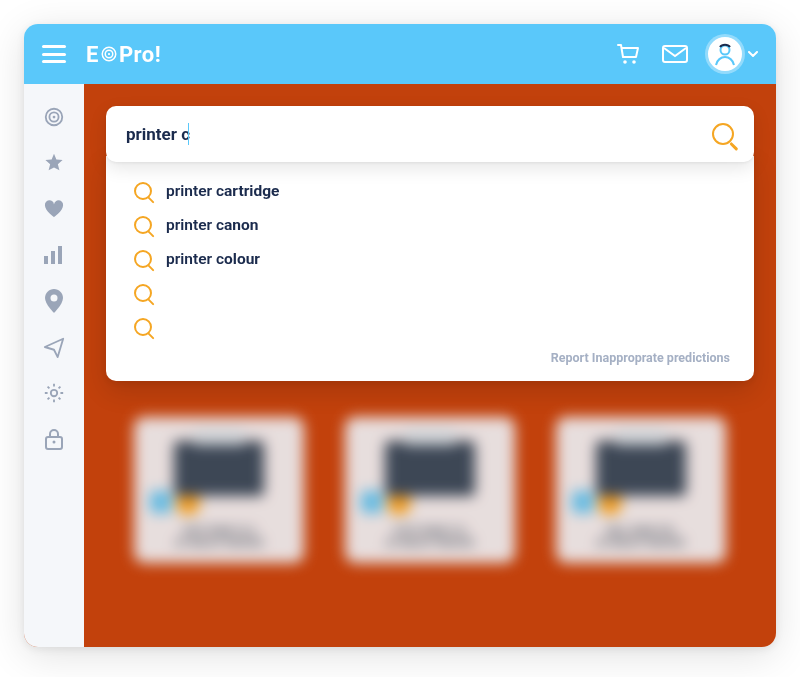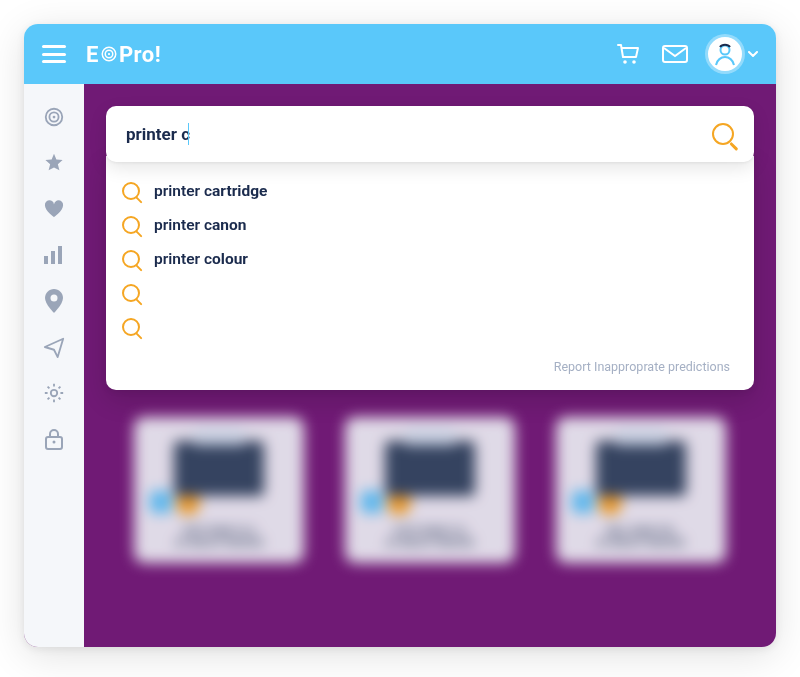--- a/index.html
+++ b/index.html
@@ -61,21 +61,21 @@
     .avatar-wrap { display:flex; align-items:center; gap:6px; cursor:pointer;}
     .avatar {
       width: 34px; height: 34px; border-radius: 50%;
       background: #fff; border: 2px solid #fff;
       display:flex; align-items:center; justify-content:center;
       box-shadow: 0 0 0 3px rgba(255,255,255,0.35);
     }
     .body {
       display: flex;
       height: calc(100% - 60px);
-      background: #701a75;
+      background: #c2410c;
       position: relative;
     }
     .sidebar {
       width: 60px;
       background: #F5F7FA;
       display: flex;
       flex-direction: column;
       align-items: center;
       padding-top: 22px;
       gap: 24px;
@@ -126,36 +126,35 @@
       border-radius: 0 0 10px 10px;
       box-shadow: 0 10px 26px rgba(0,0,0,0.14), 0 2px 6px rgba(0,0,0,0.06);
       margin-top: -6px;
       padding: 18px 0 14px 0;
       position:relative;
       z-index:2;
     }
     .suggest {
       display:flex;
       align-items:center;
-      padding: 8px 16px;
+      padding: 8px 28px;
       cursor:pointer;
       font-size: 15.5px;
       color:#1B2B4D;
       gap:14px;
     }
     .suggest .hl { font-weight:700; color:#1B2B4D; }
     .suggest .fade { font-weight:600; color:#1B2B4D; }
     .report {
       text-align:right;
       padding: 6px 24px 2px 24px;
       font-size: 12.5px;
       color:#A5B0C4;
       cursor:pointer;
-      font-weight:400;
-      margin-top:9px;
+      font-weight:700;
     }
     .blur-bg {
       position:absolute;
       left:0; right:0; bottom:0;
       height: 260px;
       filter: blur(7px);
       opacity: 0.9;
       z-index:0;
       display:flex;
       justify-content:space-around;

